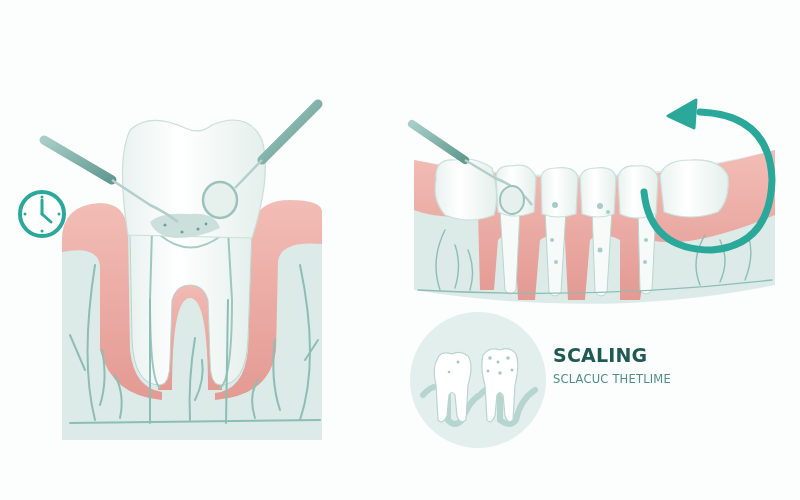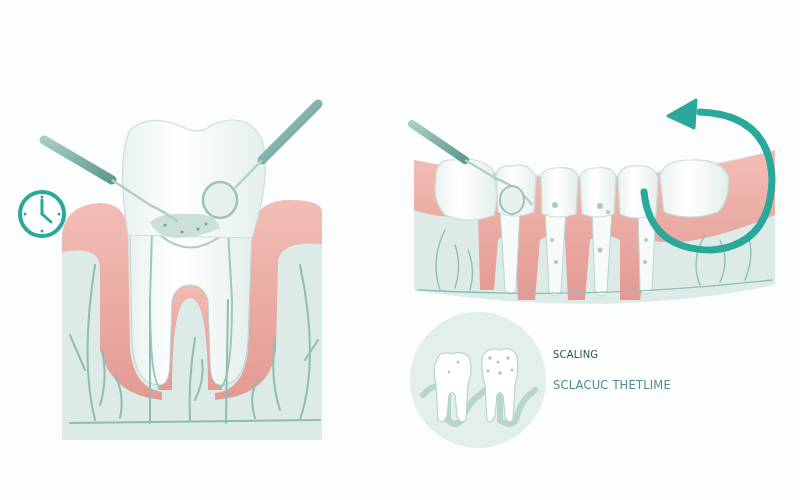--- a/index.html
+++ b/index.html
@@ -8,25 +8,25 @@
       background: #fcfdfd;
       font-family: "DejaVu Sans", "Liberation Sans", sans-serif;
       position: relative;
     }
     .stage { position: absolute; left: 0; top: 0; width: 800px; height: 500px; }
     .caption {
       position: absolute; left: 553px; top: 344px;
       color: #1f5a55;
     }
     .caption .title1, .caption .title2 {
-      font-weight: normal; font-size: 10px; letter-spacing: 0.2px; line-height: 22px;
+      font-weight: bold; font-size: 19px; letter-spacing: 0.2px; line-height: 22px;
       display: block;
     }
     .caption .subtitle {
-      display: block; margin-top: 12px;
+      display: block; margin-top: 6px;
       font-size: 11.5px; color: #4f8f88; letter-spacing: 0.2px;
     }
   </style>
 </head>
 <body>
 
 <div class="stage">
 <svg width="800" height="500" viewBox="0 0 800 500" xmlns="http://www.w3.org/2000/svg">
   <defs>
     <linearGradient id="gum" x1="0" y1="0" x2="0" y2="1">

